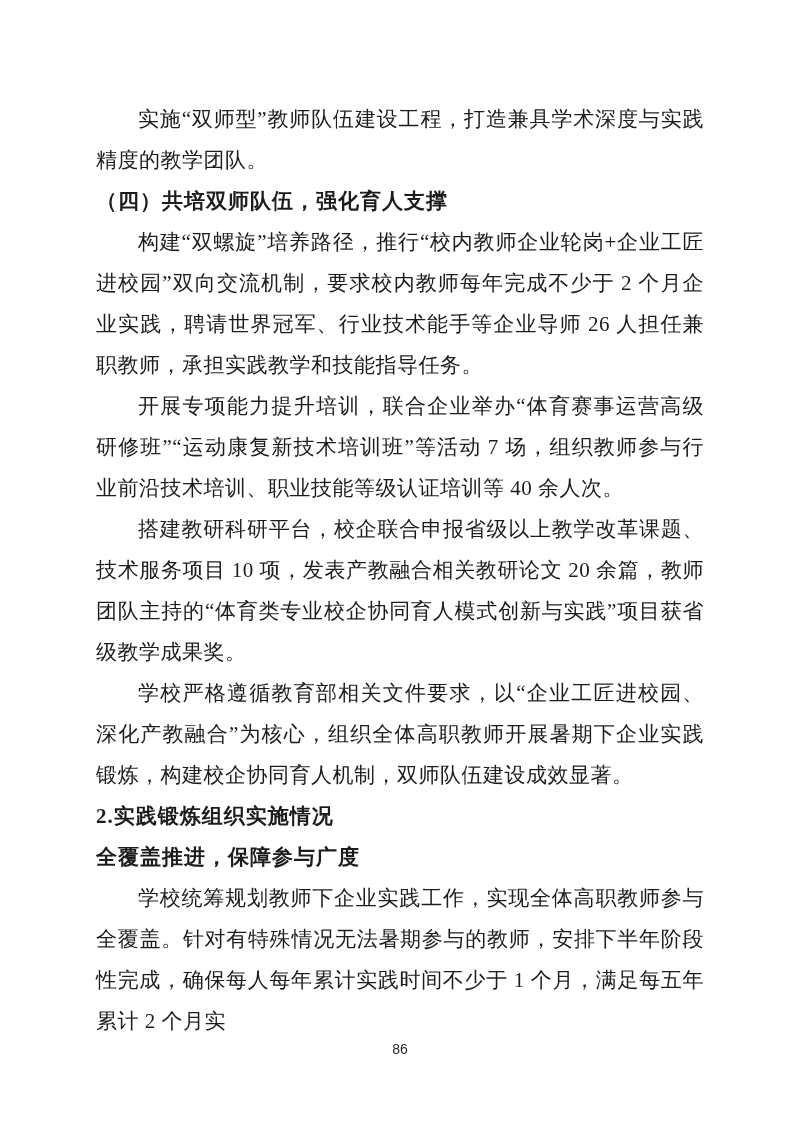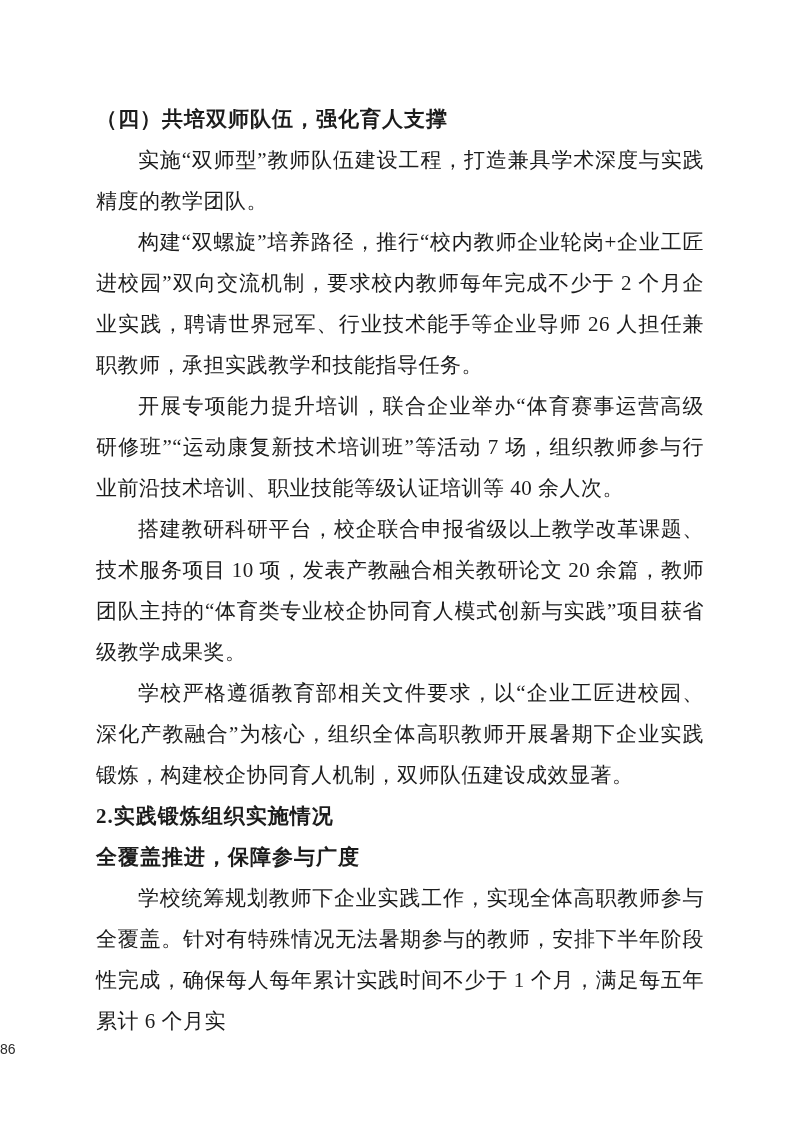--- a/index.html
+++ b/index.html
@@ -39,39 +39,39 @@
   }
   .sub-heading {
     font-weight: bold;
     letter-spacing: 1px;
   }
   .page-footer {
     position: absolute;
     left: 0;
     right: 0;
     top: 1040px;
-    text-align: left;
+    text-align: center;
   }
   .page-number {
     font-size: 14px;
     color: #2a2a2a;
     font-family: "Liberation Sans", "DejaVu Sans", sans-serif;
   }
 </style>
 </head>
 <body>
 
 <div class="page">
   <main class="content">
+      <p class="block paragraph">实施“双师型”教师队伍建设工程，打造兼具学术深度与实践精度的教学团队。</p>
       <p class="block section-heading">（四）共培双师队伍，强化育人支撑</p>
-      <p class="block paragraph">实施“双师型”教师队伍建设工程，打造兼具学术深度与实践精度的教学团队。</p>
       <p class="block paragraph">构建“双螺旋”培养路径，推行“校内教师企业轮岗+企业工匠进校园”双向交流机制，要求校内教师每年完成不少于 2 个月企业实践，聘请世界冠军、行业技术能手等企业导师 26 人担任兼职教师，承担实践教学和技能指导任务。</p>
       <p class="block paragraph">开展专项能力提升培训，联合企业举办“体育赛事运营高级研修班”“运动康复新技术培训班”等活动 7 场，组织教师参与行业前沿技术培训、职业技能等级认证培训等 40 余人次。</p>
       <p class="block paragraph">搭建教研科研平台，校企联合申报省级以上教学改革课题、技术服务项目 10 项，发表产教融合相关教研论文 20 余篇，教师团队主持的“体育类专业校企协同育人模式创新与实践”项目获省级教学成果奖。</p>
       <p class="block paragraph">学校严格遵循教育部相关文件要求，以“企业工匠进校园、深化产教融合”为核心，组织全体高职教师开展暑期下企业实践锻炼，构建校企协同育人机制，双师队伍建设成效显著。</p>
       <p class="block sub-heading">2.实践锻炼组织实施情况</p>
       <p class="block sub-heading">全覆盖推进，保障参与广度</p>
-      <p class="block paragraph">学校统筹规划教师下企业实践工作，实现全体高职教师参与全覆盖。针对有特殊情况无法暑期参与的教师，安排下半年阶段性完成，确保每人每年累计实践时间不少于 1 个月，满足每五年累计 6 个月实</p>
+      <p class="block paragraph">学校统筹规划教师下企业实践工作，实现全体高职教师参与全覆盖。针对有特殊情况无法暑期参与的教师，安排下半年阶段性完成，确保每人每年累计实践时间不少于 1 个月，满足每五年累计 2 个月实</p>
     </main>
   <footer class="page-footer">
     <span class="page-number">86</span>
   </footer>
 </div>
 
 </body></html>

